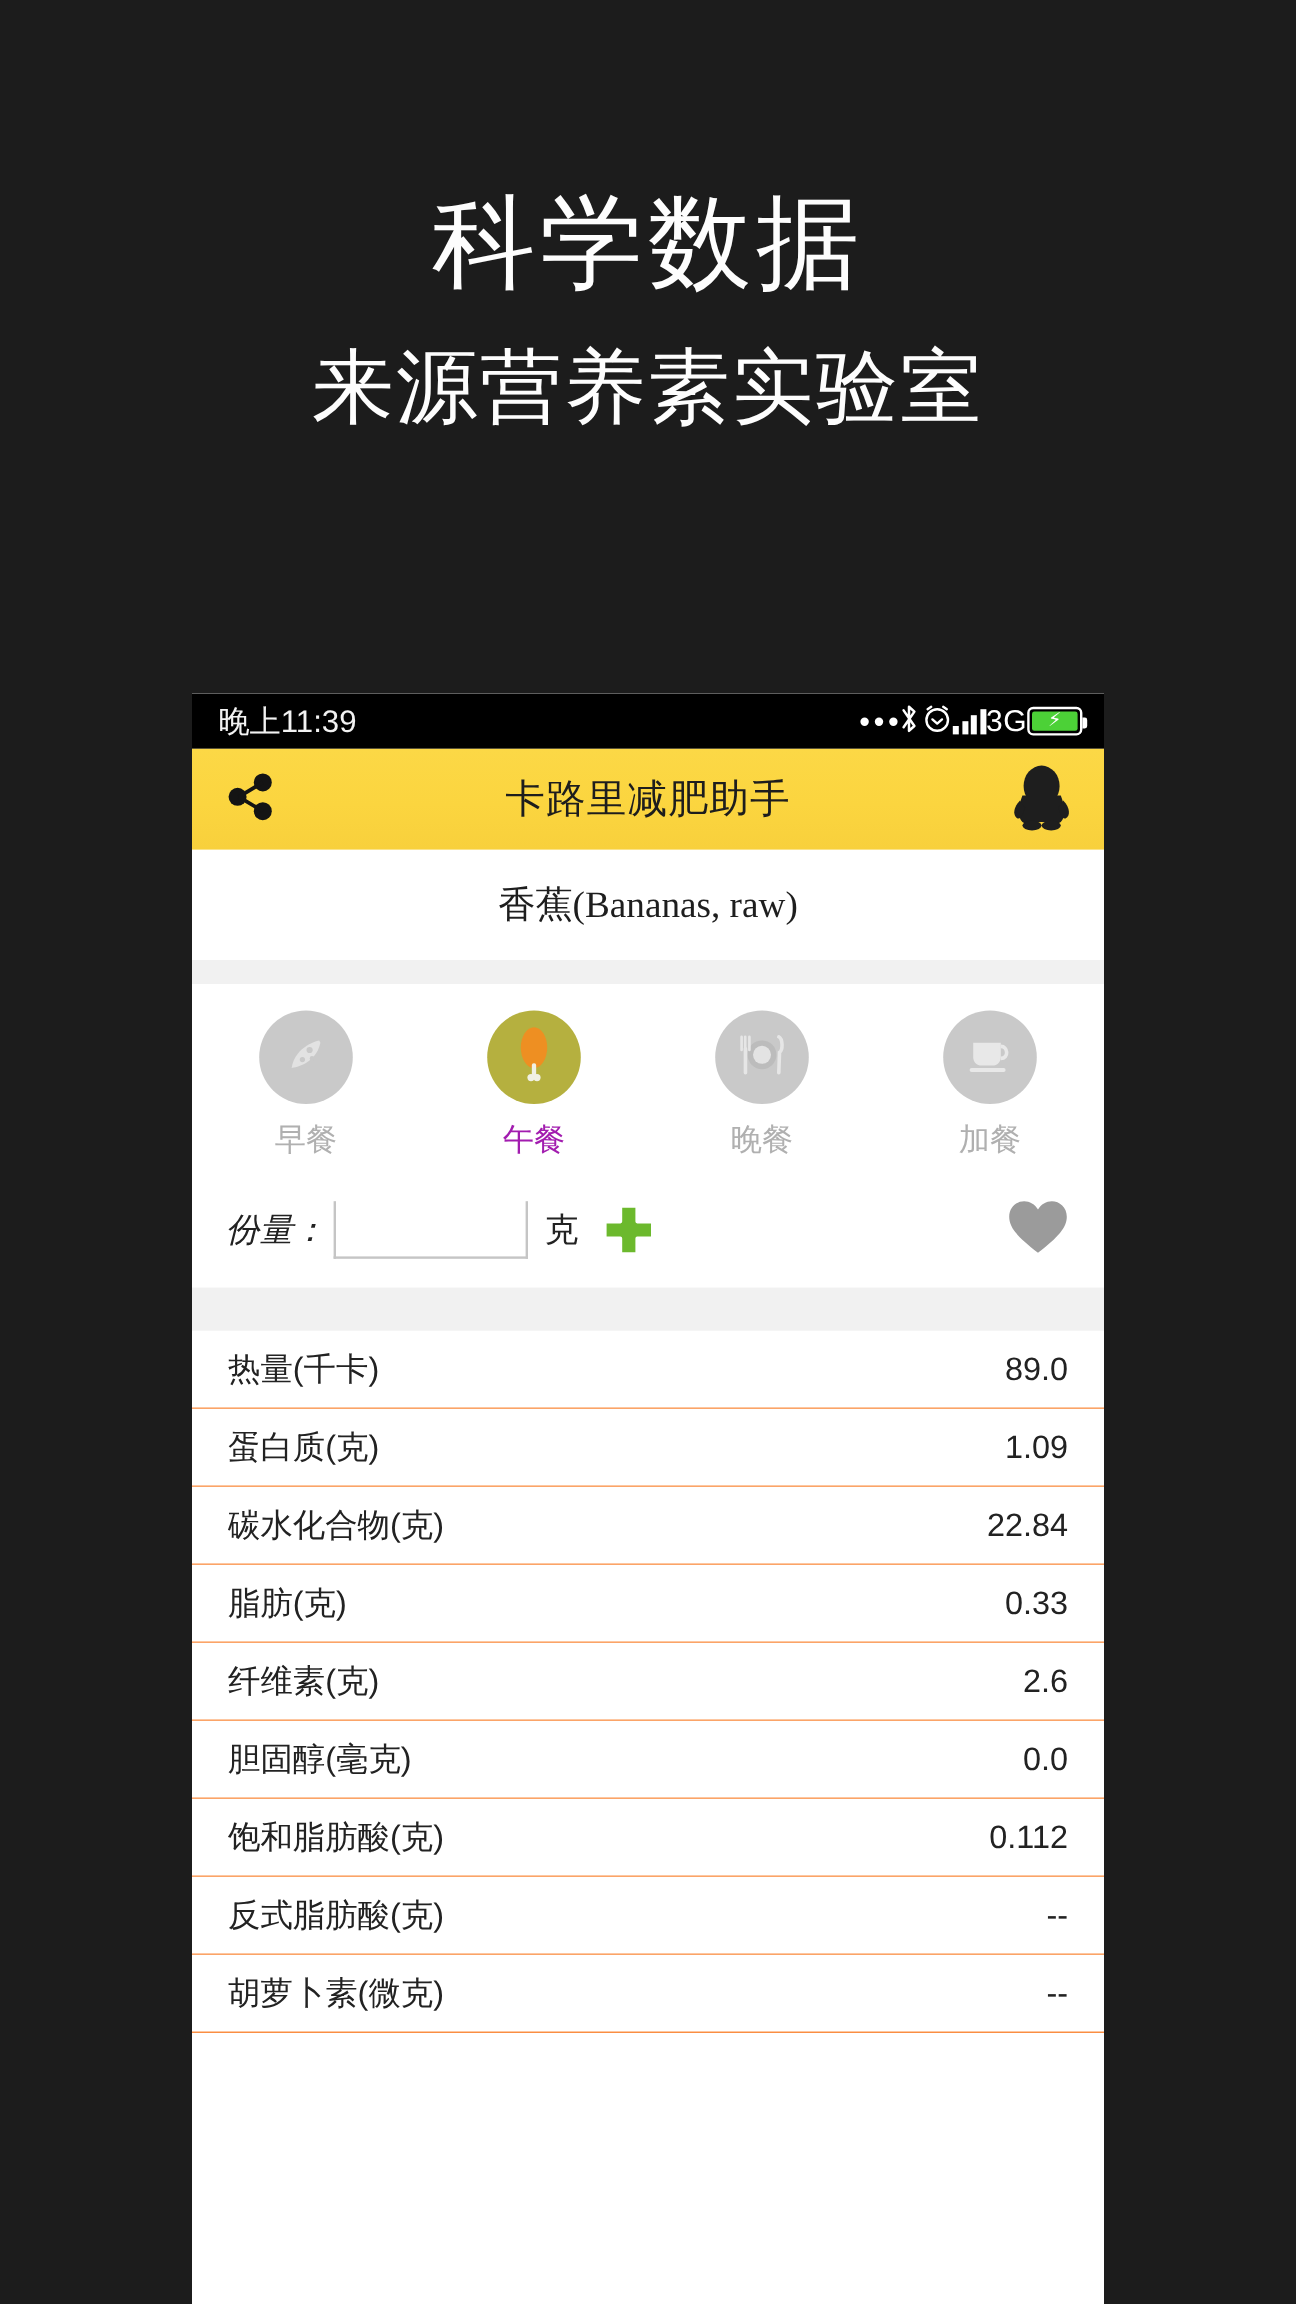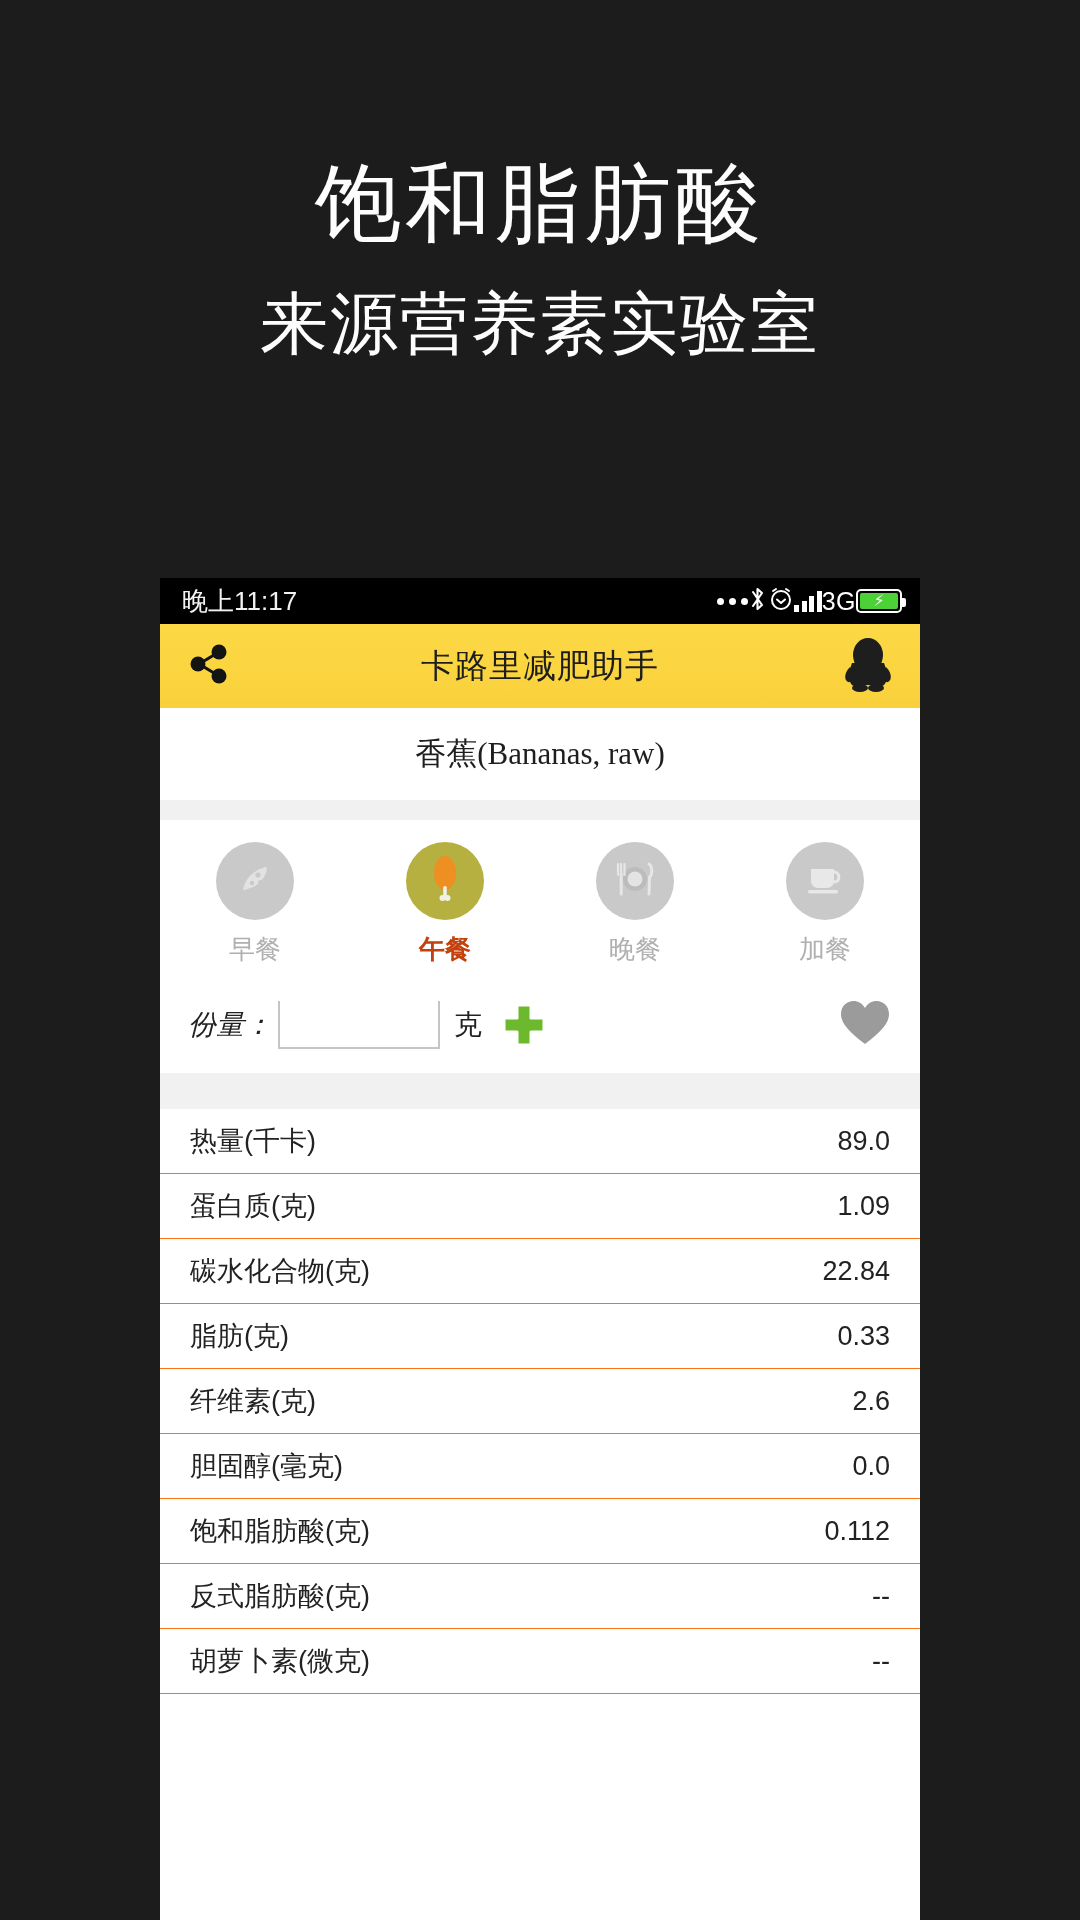--- a/index.html
+++ b/index.html
@@ -193,21 +193,21 @@
     background: #c9c9c9;
     display: flex;
     align-items: center;
     justify-content: center;
   }
   .meal.selected .meal-circle { background: #b5b03f; }
   .meal-label {
     font-size: 26px;
     color: #b0b0b0;
   }
-  .meal.selected .meal-label { color: #c2410c; font-weight: bold; }
+  .meal.selected .meal-label { color: #a21caf; font-weight: normal; }
 
   
   .portion-row {
     height: 96px;
     background: #ffffff;
     display: flex;
     align-items: center;
     padding: 0 28px;
   }
   .portion-label {
@@ -274,28 +274,28 @@
   }
   .nval {
     font-size: 27px;
     color: #222222;
   }
 </style>
 </head>
 <body>
 
 <div class="promo">
-  <div class="promo-title">饱和脂肪酸</div>
+  <div class="promo-title">科学数据</div>
   <div class="promo-sub">来源营养素实验室</div>
 </div>
 
 <div class="phone">
 
   <div class="statusbar">
-    <div class="status-time">晚上11:17</div>
+    <div class="status-time">晚上11:39</div>
     <div class="status-right">
       <span class="dots-icon">
           <i></i>
           <i></i>
           <i></i>
         </span>
       <span>
         <svg width="20" height="26" viewBox="0 0 20 26">
           <path d="M5 6 L14 19 L9.5 23 L9.5 3 L14 7 L5 20" fill="none" stroke="#fff" stroke-width="2.1" stroke-linejoin="round" stroke-linecap="round"></path>
         </svg>

